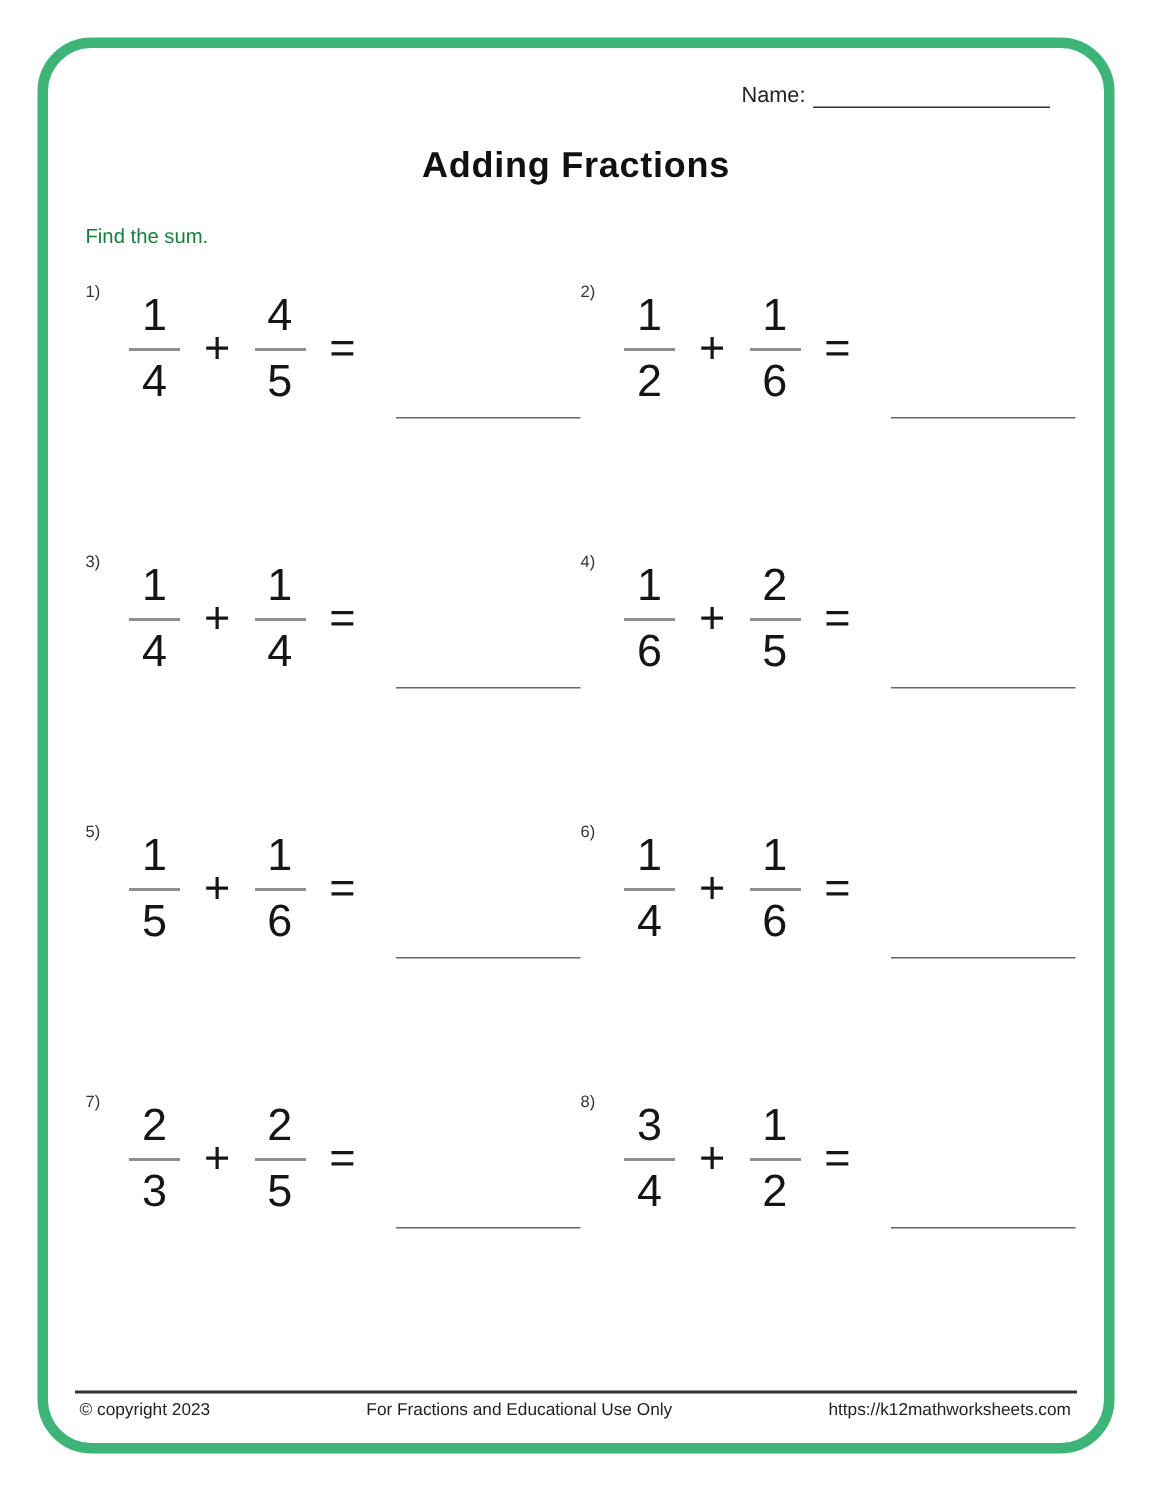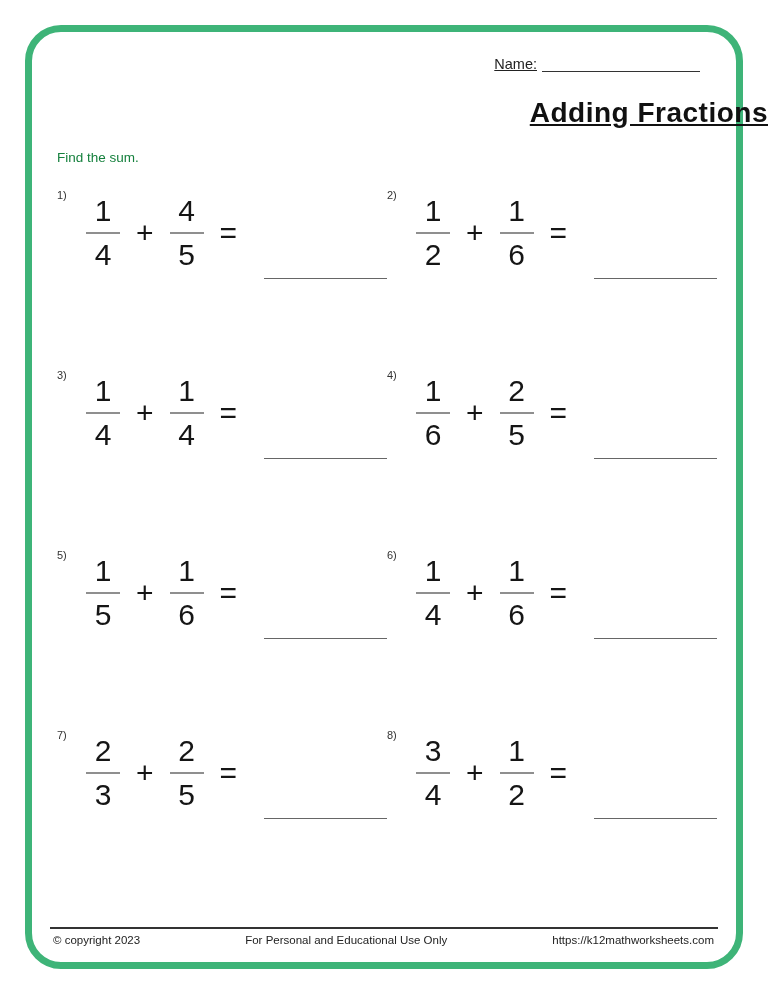--- a/index.html
+++ b/index.html
@@ -15,35 +15,34 @@
     position: absolute;
     left: 25px; top: 25px; right: 25px; bottom: 25px;
     border: 7px solid #3eb478;
     border-radius: 36px;
     pointer-events: none;
   }
   .name-row {
     position: absolute;
     top: 55px; right: 68px;
     display: flex; align-items: flex-end; gap: 5px;
-    font-size: 14.5px; color: #222222; text-decoration: underline;
+    font-size: 14.5px; color: #222222;
   }
   .name-line {
     display: inline-block;
     width: 158px; height: 17px;
     border-bottom: 1.6px solid #333333;
   }
   .title {
     position: absolute;
     top: 97px; left: 0; width: 100%;
-    text-align: right;
-    font-size: 28px; font-weight: bold; color: #111111;
+    text-align: center;
+    font-size: 24px; font-weight: bold; color: #111111;
     margin: 0;
     letter-spacing: 0.5px;
-    text-decoration: underline;
   }
   .instruction {
     position: absolute;
     top: 150px; left: 57px;
     font-size: 13.5px; color: #15803d;
   }
   .problems {
     position: absolute;
     top: 183px; left: 57px;
     display: grid;
@@ -257,15 +256,15 @@
       <span class="op">=</span>
       <span class="answer-line"></span>
     </div>
   </div>
 
 </div>
 
 <div class="footer-rule"></div>
 <div class="footer">
   <span>© copyright 2023</span>
-  <span>For Personal and Educational Use Only</span>
+  <span>For Fractions and Educational Use Only</span>
   <span>https://k12mathworksheets.com</span>
 </div>
 
 </body></html>

